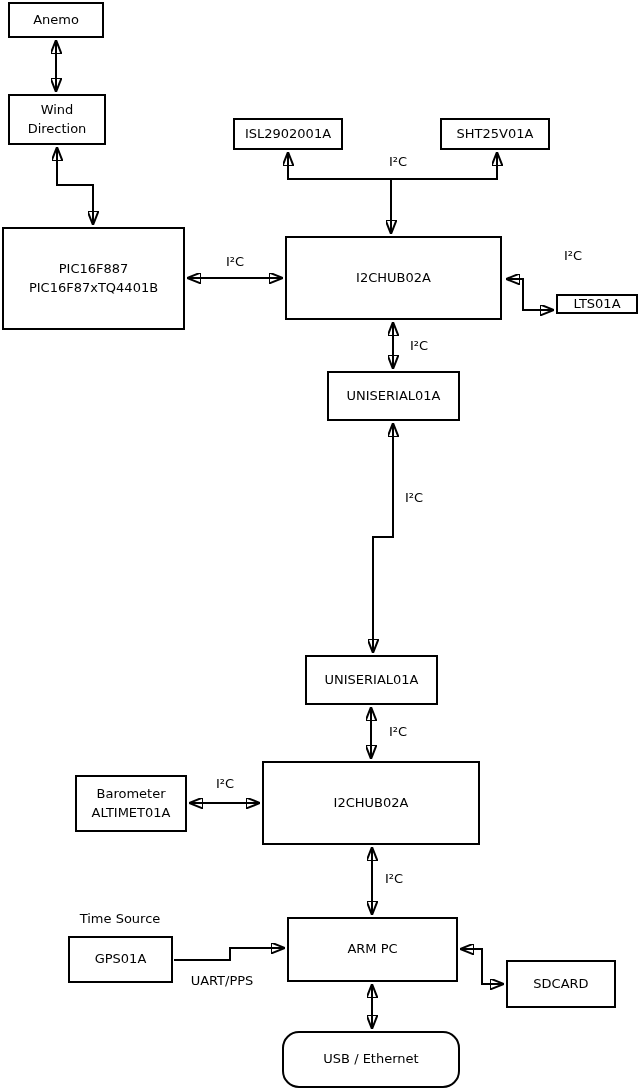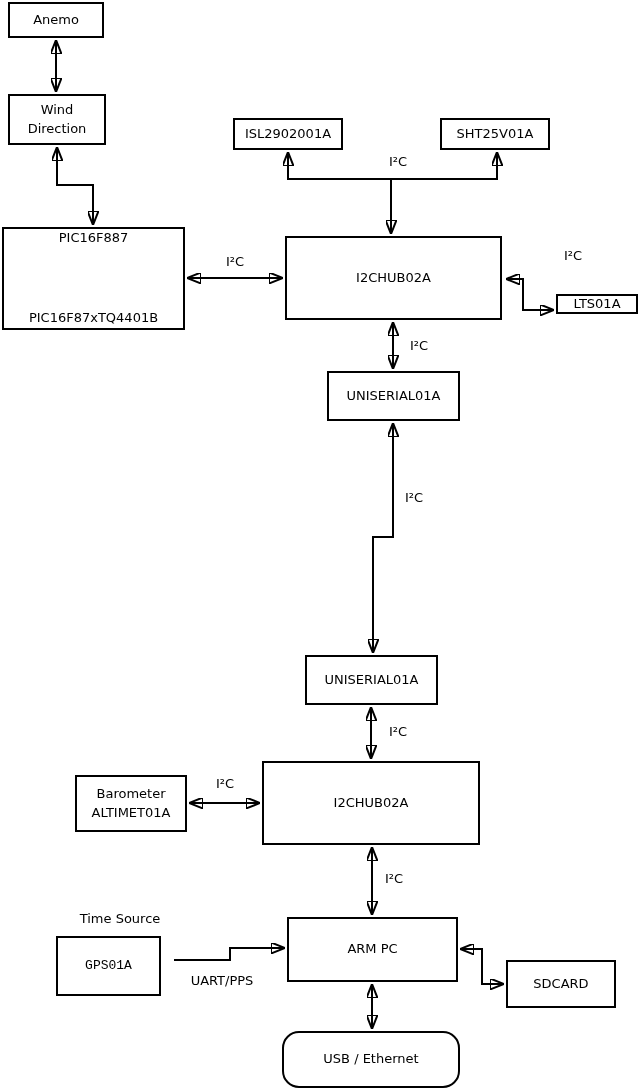--- a/index.html
+++ b/index.html
@@ -49,31 +49,31 @@
     position: absolute;
     transform: translate(-50%, -50%);
     font-size: 13px;
     color: var(--text);
     white-space: nowrap;
     z-index: 3;
   }
   
   .b-anemo       { left: 8px;   top: 2px;    width: 96px;  height: 36px; }
   .b-wind        { left: 8px;   top: 94px;   width: 98px;  height: 51px; }
-  .b-pic         { left: 2px;   top: 227px;  width: 183px; height: 103px; justify-content: space-between; }
+  .b-pic         { left: 2px;   top: 227px;  width: 183px; height: 103px; }
   .b-isl         { left: 233px; top: 118px;  width: 110px; height: 32px; }
   .b-sht         { left: 440px; top: 118px;  width: 110px; height: 32px; }
   .b-hub1        { left: 285px; top: 236px;  width: 217px; height: 84px; }
   .b-lts         { left: 556px; top: 294px;  width: 82px;  height: 20px; }
   .b-uniserial1  { left: 327px; top: 371px;  width: 133px; height: 50px; }
   .b-uniserial2  { left: 305px; top: 655px;  width: 133px; height: 50px; }
   .b-hub2        { left: 262px; top: 761px;  width: 218px; height: 84px; }
   .b-barometer   { left: 75px;  top: 775px;  width: 112px; height: 57px; }
   .b-armpc       { left: 287px; top: 917px;  width: 171px; height: 65px; }
-  .b-gps         { left: 56px;  top: 936px;  width: 105px; height: 60px; font-family: Liberation Mono, monospace; }
+  .b-gps         { left: 68px;  top: 936px;  width: 105px; height: 47px; }
   .b-sdcard      { left: 506px; top: 960px;  width: 110px; height: 48px; }
   .b-usb         { left: 282px; top: 1031px; width: 178px; height: 57px; border-radius: 17px; }
   
   .l-i2c-pic-hub1        { left: 235px; top: 261px; }
   .l-i2c-hub1-sensors    { left: 398px; top: 161px; }
   .l-i2c-hub1-lts        { left: 573px; top: 255px; }
   .l-i2c-hub1-uniserial1 { left: 419px; top: 345px; }
   .l-i2c-uniserial-link  { left: 414px; top: 497px; }
   .l-i2c-uniserial2-hub2 { left: 398px; top: 731px; }
   .l-i2c-barometer-hub2  { left: 225px; top: 783px; }

